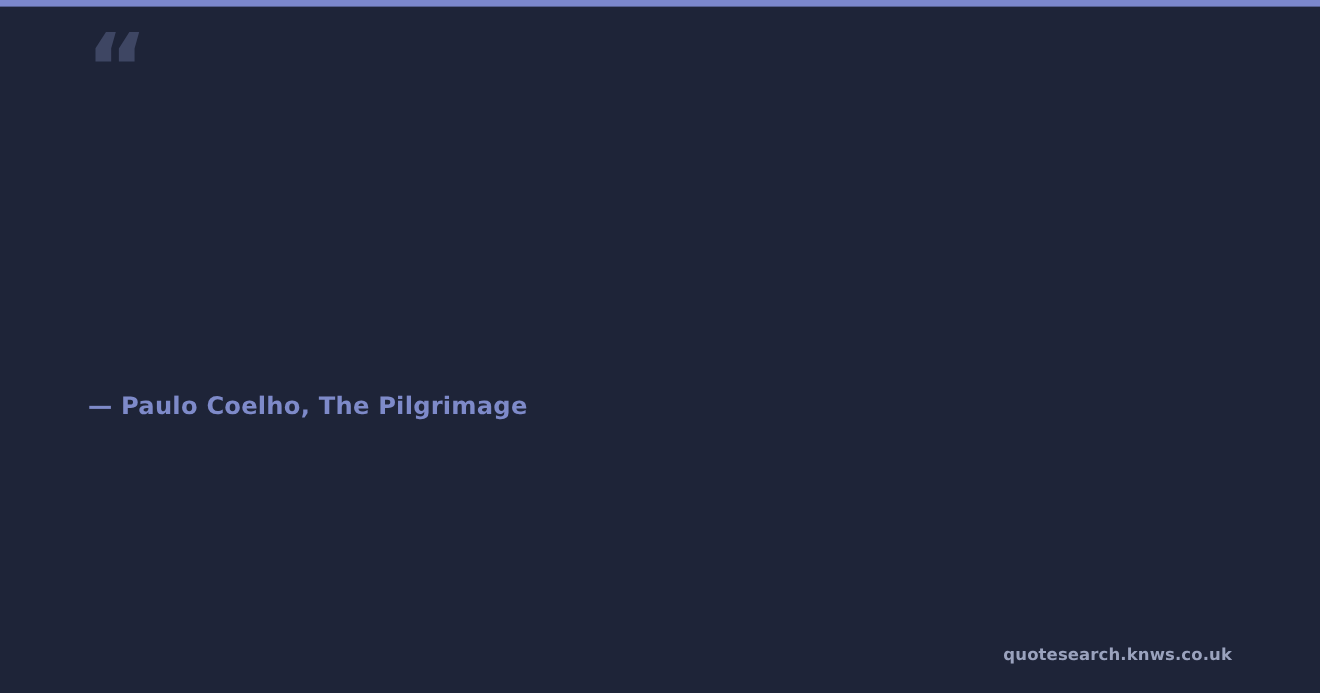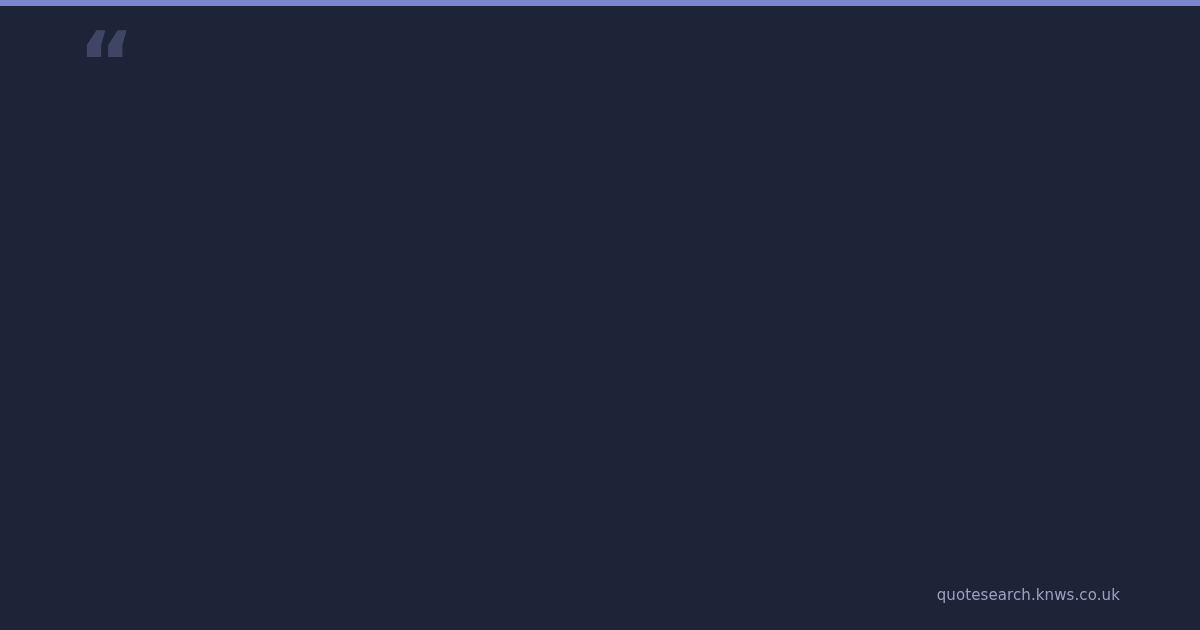--- a/index.html
+++ b/index.html
@@ -73,31 +73,32 @@
     color: #7e8ac9;
     letter-spacing: 0.2px;
   }
 
   #source-url {
     position: absolute;
     right: 80px;
     bottom: 26px;
     font-family: "DejaVu Sans", sans-serif;
     font-size: 15px;
-    font-weight: normal;
+    font-weight: bold;
     color: #9aa2bd;
     letter-spacing: 0.1px;
   }
 </style>
 </head>
 <body>
 
 <div id="quote-card">
 
   <div id="accent-bar"></div>
 
   <div id="quote-mark">“</div>
 
 
+  <div id="attribution">— Paulo Coelho, The Pilgrimage</div>
 
   <div id="source-url">quotesearch.knws.co.uk</div>
 
 </div>
 
 </body></html>

